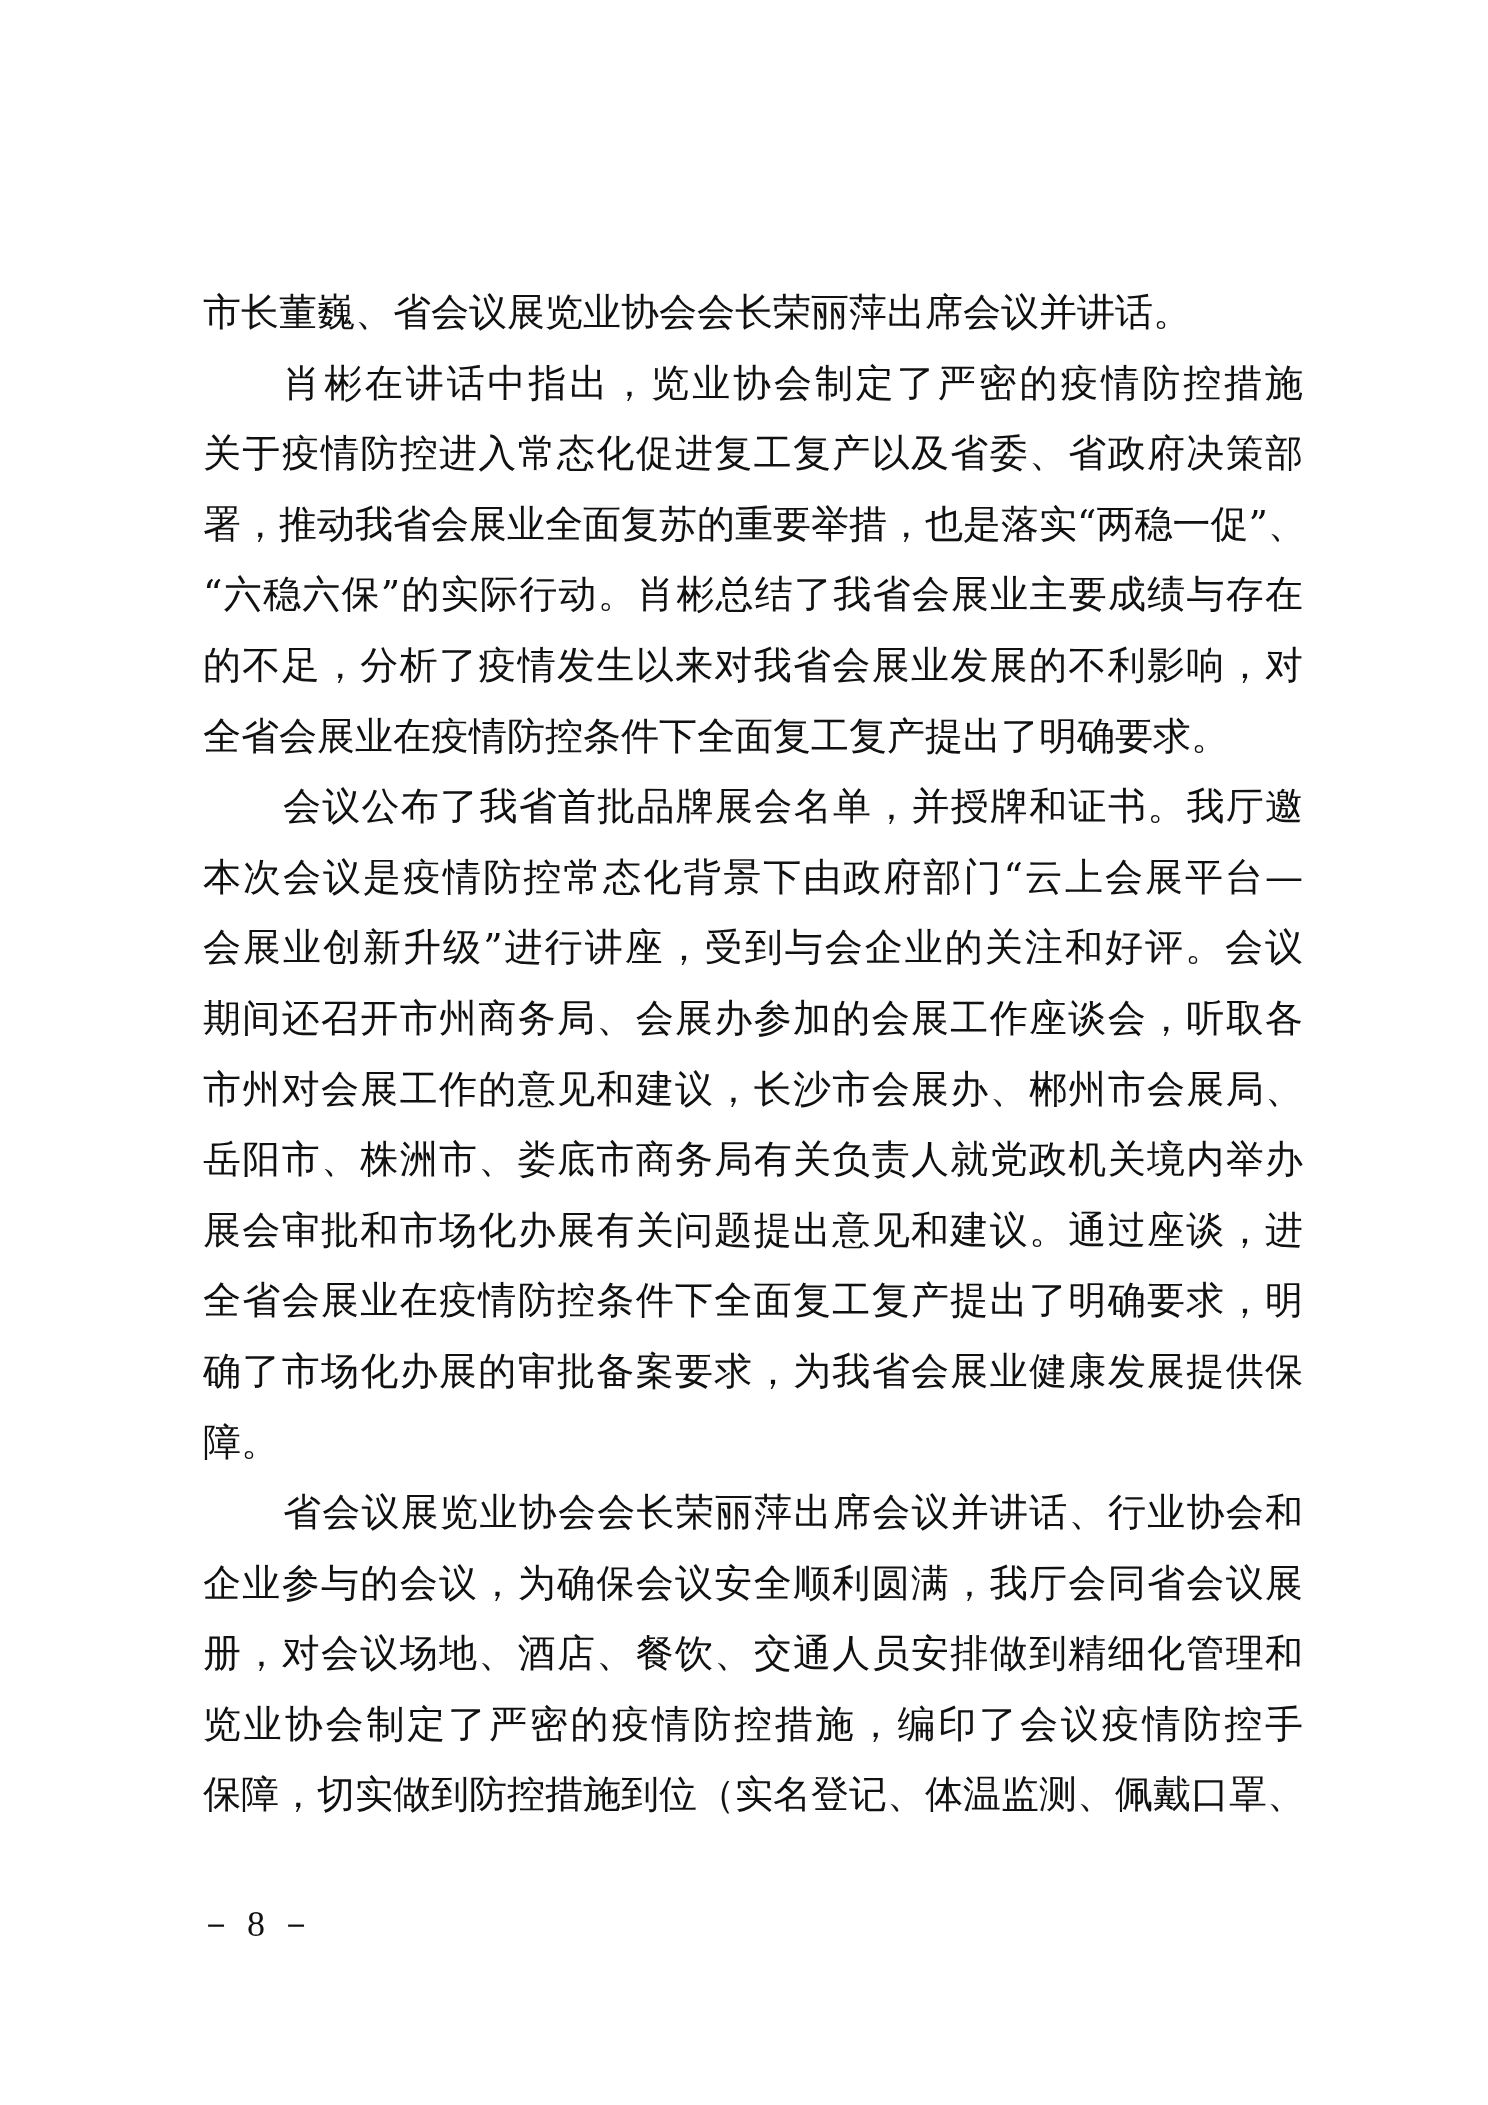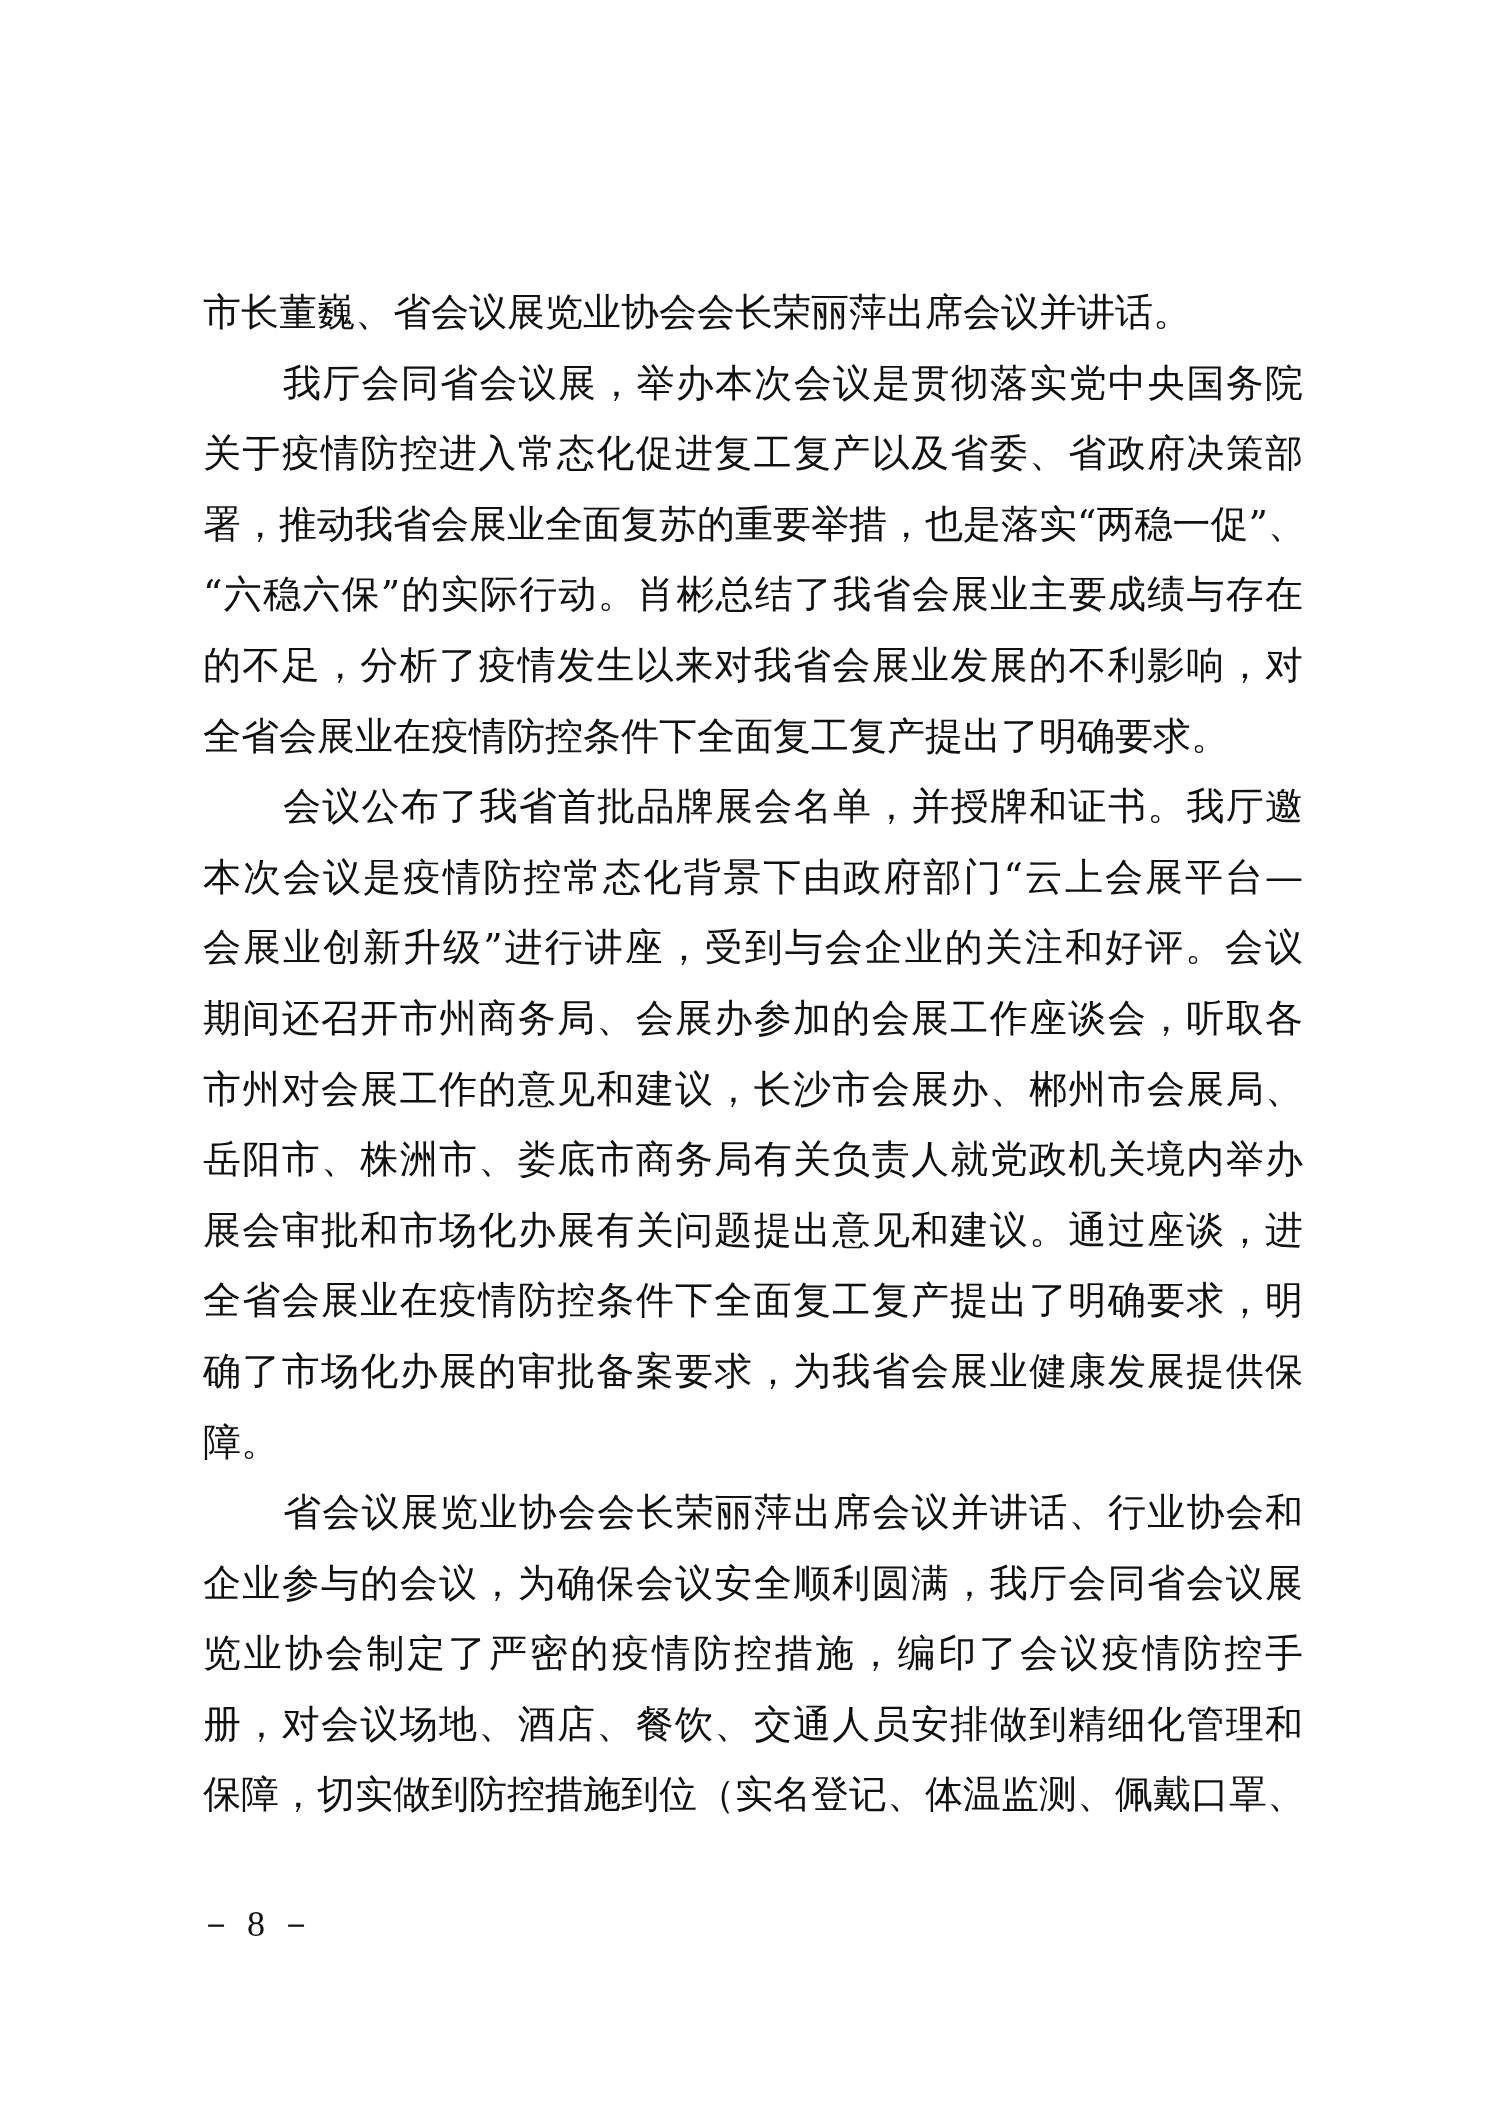--- a/index.html
+++ b/index.html
@@ -57,40 +57,40 @@
     }
   </style>
 </head>
 <body>
 
 <div class="page">
   <div class="body-text">
 
     <span class="line last">市长董巍、省会议展览业协会会长荣丽萍出席会议并讲话。</span>
 
-    <span class="line indent">我厅会同省会议展，举办本次会议是贯彻落实党中央国务院</span>
+    <span class="line indent">肖彬在讲话中指出，览业协会制定了严密的疫情防控措施</span>
     <span class="line">关于疫情防控进入常态化促进复工复产以及省委、省政府决策部</span>
     <span class="line">署，推动我省会展业全面复苏的重要举措，也是落实“两稳一促”、</span>
     <span class="line">“六稳六保”的实际行动。肖彬总结了我省会展业主要成绩与存在</span>
     <span class="line">的不足，分析了疫情发生以来对我省会展业发展的不利影响，对</span>
     <span class="line last">全省会展业在疫情防控条件下全面复工复产提出了明确要求。</span>
 
     <span class="line indent">会议公布了我省首批品牌展会名单，并授牌和证书。我厅邀</span>
     <span class="line">本次会议是疫情防控常态化背景下由政府部门“云上会展平台—</span>
     <span class="line">会展业创新升级”进行讲座，受到与会企业的关注和好评。会议</span>
     <span class="line">期间还召开市州商务局、会展办参加的会展工作座谈会，听取各</span>
     <span class="line">市州对会展工作的意见和建议，长沙市会展办、郴州市会展局、</span>
     <span class="line">岳阳市、株洲市、娄底市商务局有关负责人就党政机关境内举办</span>
     <span class="line">展会审批和市场化办展有关问题提出意见和建议。通过座谈，进</span>
     <span class="line">全省会展业在疫情防控条件下全面复工复产提出了明确要求，明</span>
     <span class="line">确了市场化办展的审批备案要求，为我省会展业健康发展提供保</span>
     <span class="line last">障。</span>
 
     <span class="line indent">省会议展览业协会会长荣丽萍出席会议并讲话、行业协会和</span>
     <span class="line">企业参与的会议，为确保会议安全顺利圆满，我厅会同省会议展</span>
+    <span class="line">册，对会议场地、酒店、餐饮、交通人员安排做到精细化管理和</span>
     <span class="line">览业协会制定了严密的疫情防控措施，编印了会议疫情防控手</span>
-    <span class="line">册，对会议场地、酒店、餐饮、交通人员安排做到精细化管理和</span>
     <span class="line">保障，切实做到防控措施到位（实名登记、体温监测、佩戴口罩、</span>
 
   </div>
 
   <div class="page-number">－ 8 －</div>
 </div>
 
 </body></html>

